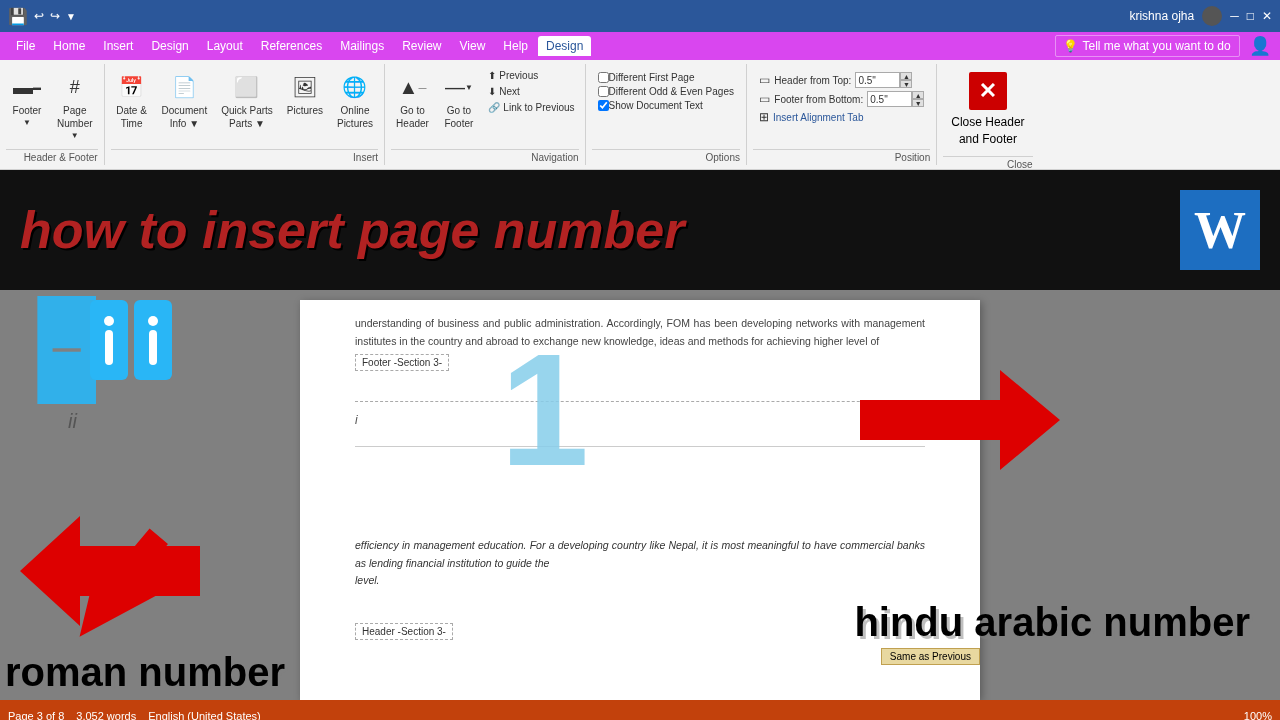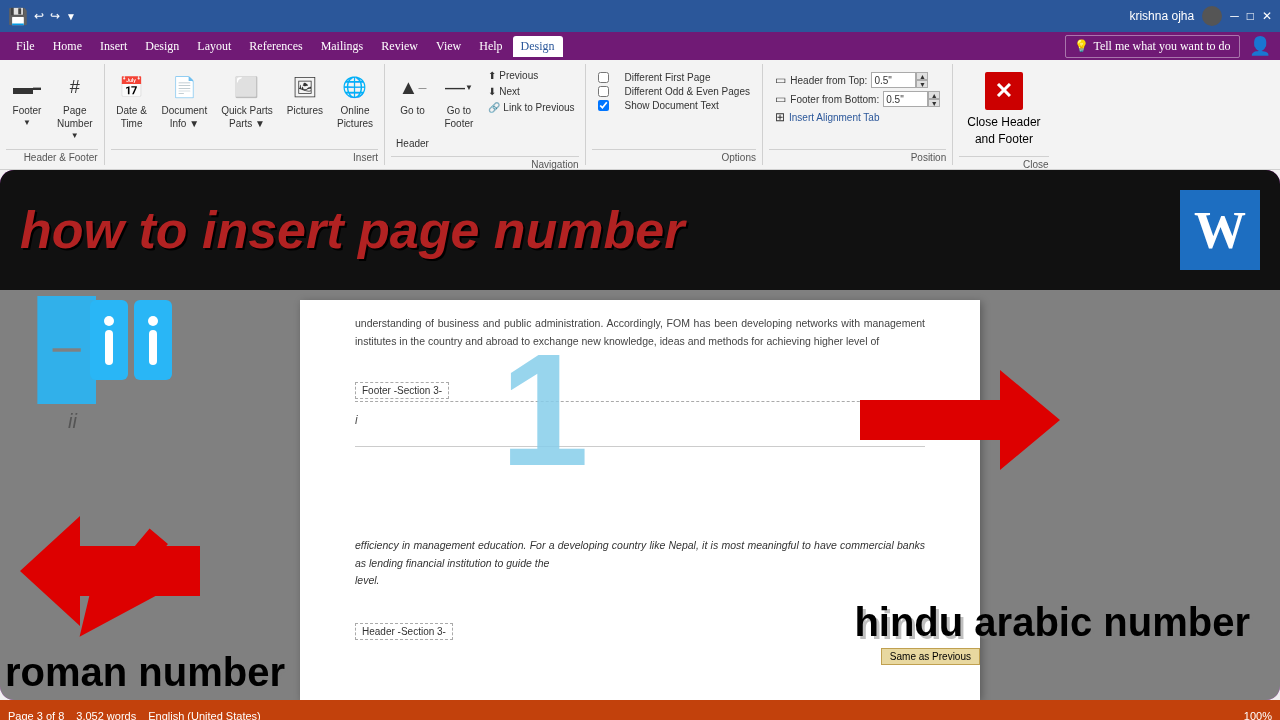--- a/index.html
+++ b/index.html
@@ -16,26 +16,25 @@
       color: white;
       font-size: 12px;
     }
     .title-bar-left { display: flex; align-items: center; gap: 6px; }
     .title-bar-center { flex: 1; text-align: center; font-size: 12px; }
     .title-bar-right { display: flex; align-items: center; gap: 8px; font-size: 12px; }
 
     
     .menu-bar {
       height: 28px;
-      background: #701a75;
+      background: #d946ef;
       display: flex;
       align-items: center;
       padding: 0 8px;
       gap: 2px;
-      font-family: Liberation Serif, serif;
     }
     .menu-item {
       color: white;
       font-size: 12px;
       padding: 3px 8px;
       cursor: pointer;
       border-radius: 2px;
     }
     .menu-item.design-active { background: white; color: #2b579a; border-radius: 3px 3px 0 0; }
 
@@ -145,21 +144,21 @@
     
     .options-group {
       display: flex;
       flex-direction: column;
       gap: 3px;
       padding: 4px 6px;
     }
     .option-row {
       display: flex;
       align-items: center;
-      gap: 16px;
+      gap: 0;
       font-size: 10px;
       color: #333;
       cursor: pointer;
       white-space: nowrap;
     }
     .option-row input[type=checkbox] { width: 11px; height: 11px; }
 
     
     .position-group {
       display: flex;
@@ -199,21 +198,20 @@
       cursor: pointer;
       line-height: 1;
     }
 
     
     .doc-area {
       height: calc(720px - 32px - 28px - 110px - 20px);
       background: #d946ef;
       overflow: hidden;
       position: relative;
-      border-radius: 14px;
     }
 
     
     .status-bar {
       height: 32px;
       background: #c2410c;
       display: flex;
       align-items: center;
       padding: 0 8px;
       font-size: 11px;
@@ -361,21 +359,21 @@
       </div>
     </div>
     <div class="ribbon-group-label">Insert</div>
   </div>
 
   <div class="ribbon-group">
     <div class="ribbon-group-content">
       <div class="ribbon-btn">
         <div class="btn-icon" style="font-size:20px;">▲<br><span style="font-size:8px;">—</span></div>
         <span style="font-size:10px;">Go to</span>
-        <span style="font-size:10px;margin-top:20px;">Header</span>
+        <span style="font-size:10px;">Header</span>
       </div>
       <div class="ribbon-btn">
         <div class="btn-icon" style="font-size:20px;">—<br><span style="font-size:8px;">▼</span></div>
         <span style="font-size:10px;">Go to</span>
         <span style="font-size:10px;">Footer</span>
       </div>
       <div class="nav-group">
         <div class="ribbon-btn-small">
           <span>⬆</span>
           <span>Previous</span>
@@ -491,21 +489,21 @@
         <svg width="180" height="150" viewBox="0 0 180 150">
           <polygon points="180,60 80,20 100,50 20,50 20,80 100,80 80,110" fill="#dd0000" transform="rotate(130, 90, 75) scale(0.8) translate(20,10)"></polygon>
           <polygon points="0,75 60,20 60,50 180,50 180,100 60,100 60,130" fill="#dd0000"></polygon>
         </svg>
       </div>
 
       <div style="background:white; width:680px; margin-top:10px; position:relative; padding:15px 55px; box-shadow: 2px 2px 8px rgba(0,0,0,0.3);">
 
         <p class="page-text" style="color:#444; font-size:10.5px; line-height:1.7;">understanding of business and public administration. Accordingly, FOM has been developing networks with management institutes in the country and abroad to exchange new knowledge, ideas and methods for achieving higher level of</p>
 
-        <div class="footer-label" style="top: 82px; left: 55px; border:1px dashed #aaa;">Footer -Section 3-</div>
+        <div class="footer-label" style="top: 54px; left: 55px; border:1px dashed #aaa;">Footer -Section 3-</div>
 
         <div style="border-top:1px dashed #aaa; margin: 50px 0 5px; padding: 8px 0;">
           <span style="font-size:12px; color:#555; font-style:italic;">i</span>
         </div>
 
         <div style="position:absolute; top:30px; left:200px; font-size:160px; font-weight:900; color:#87ceeb; font-family:Impact, Arial Black, sans-serif; line-height:1; opacity:0.85; z-index:8;">1</div>
 
         <div style="position:absolute; top:60px; right:-80px; z-index:10;">
           <svg width="200" height="120" viewBox="0 0 200 120">
             <polygon points="200,60 140,10 140,40 0,40 0,80 140,80 140,110" fill="#dd0000"></polygon>

